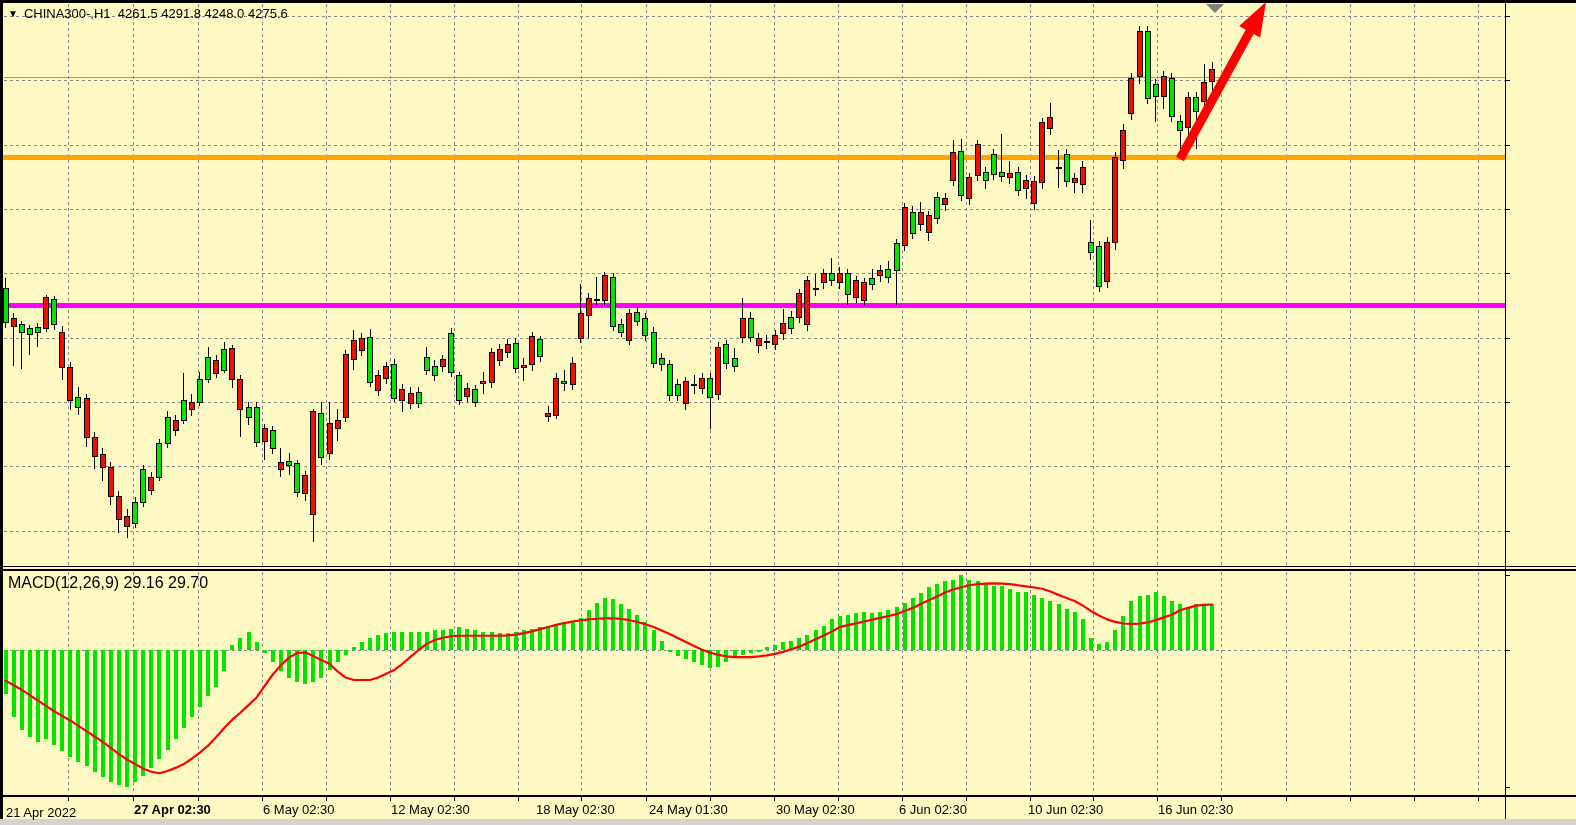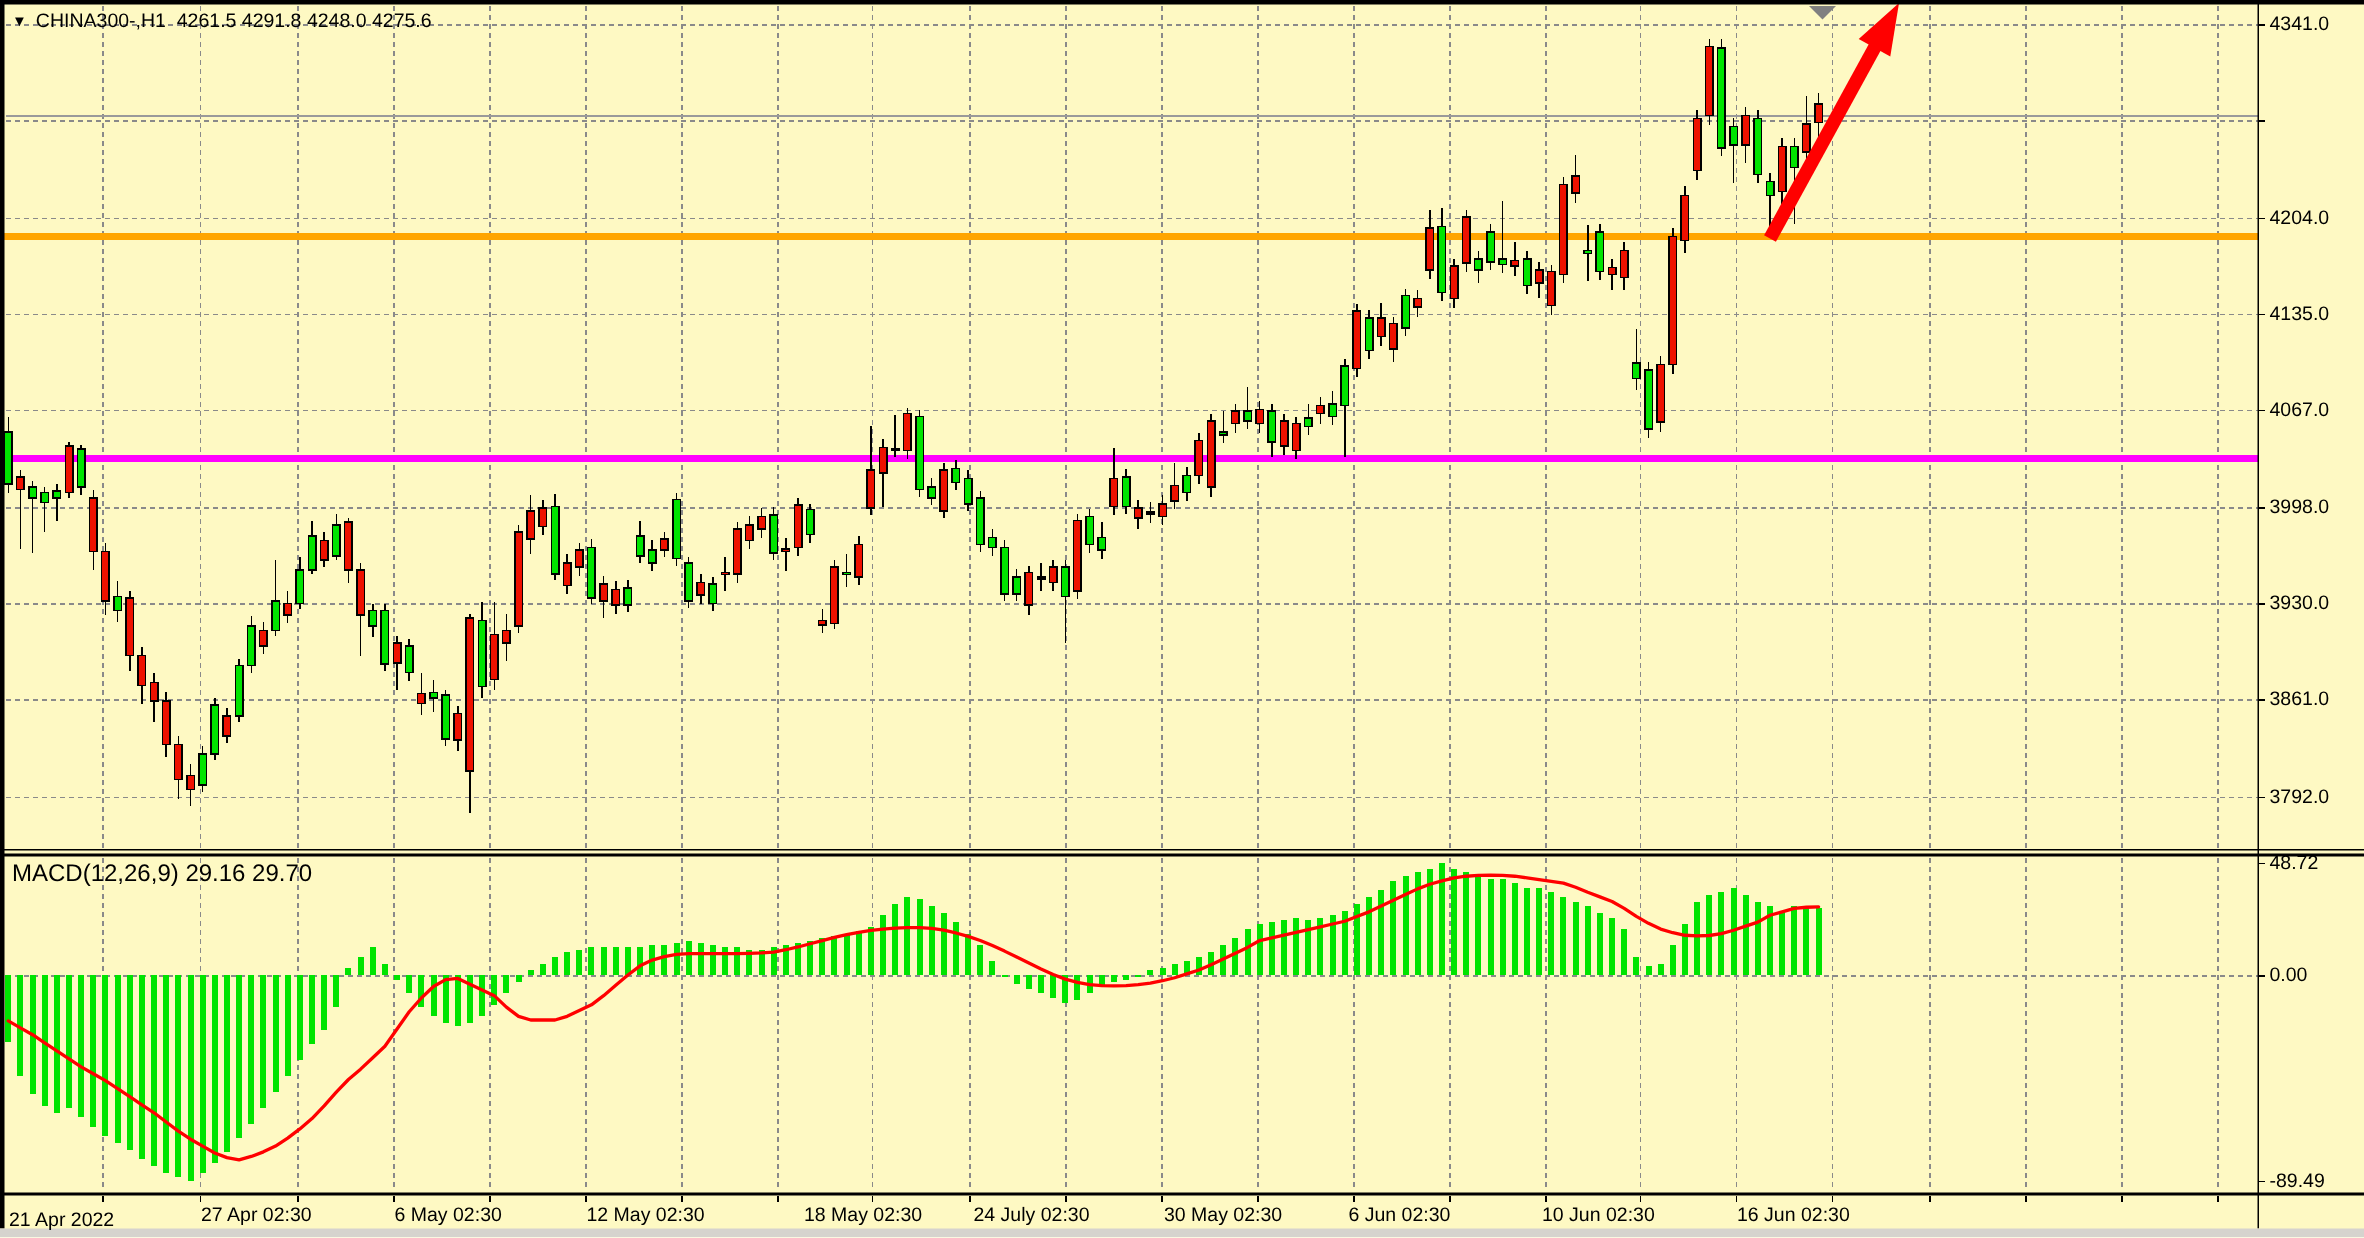--- a/index.html
+++ b/index.html
@@ -581,40 +581,26 @@
   <div class="sep" style="top:795px;height:2px;"></div>
   <div class="vline" style="left:1505px;width:1px;"></div>
   <div id="bottom-strip"></div>
 
   <div id="title">
     <span class="tri">▼</span><span>CHINA300-,H1</span>&nbsp;&nbsp;<span>4261.5 4291.8 4248.0 4275.6</span>
   </div>
 
   <div id="macd-label">MACD(12,26,9) 29.16 29.70</div>
 
-  <div id="price-axis">
-
-  <span class="axis-label" style="left: 8px; top: 8px;">4341.0</span>
-      <span class="axis-label" style="left: 8px; top: 136.506px;">4204.0</span>
-      <span class="axis-label" style="left: 8px; top: 201.228px;">4135.0</span>
-      <span class="axis-label" style="left: 8px; top: 265.012px;">4067.0</span>
-      <span class="axis-label" style="left: 8px; top: 329.734px;">3998.0</span>
-      <span class="axis-label" style="left: 8px; top: 393.518px;">3930.0</span>
-      <span class="axis-label" style="left: 8px; top: 458.24px;">3861.0</span>
-      <span class="axis-label" style="left: 8px; top: 522.962px;">3792.0</span>
-      <span class="axis-label" style="left: 8px; top: 567.4px;">48.72</span>
-      <span class="axis-label" style="left: 8px; top: 642px;">0.00</span>
-      <span class="axis-label" style="left: 8px; top: 779.027px;">-89.49</span>
-    </div>
 
   <div id="time-axis">
       <span class="axis-label" style="left: 6px; top: 8px;">21 Apr 2022</span>
-      <span class="axis-label" style="left: 134px; top: 5px;">27 Apr 02:30</span>
+      <span class="axis-label" style="left: 134px; top: 5px; font-weight: bold;">27 Apr 02:30</span>
       <span class="axis-label" style="left: 263px; top: 5px; text-align: center;">6 May 02:30</span>
       <span class="axis-label" style="left: 391px; top: 5px; text-align: right;">12 May 02:30</span>
       <span class="axis-label" style="left: 536px; top: 5px;">18 May 02:30</span>
-      <span class="axis-label" style="left: 649px; top: 5px;">24 July 02:30</span>
+      <span class="axis-label" style="left: 649px; top: 5px;">24 May 01:30</span>
       <span class="axis-label" style="left: 776px; top: 5px;">30 May 02:30</span>
       <span class="axis-label" style="left: 899px; top: 5px;">6 Jun 02:30</span>
       <span class="axis-label" style="left: 1028px; top: 5px;">10 Jun 02:30</span>
       <span class="axis-label" style="left: 1158px; top: 5px;">16 Jun 02:30</span>
     </div>
 </div>
 
 </body></html>

